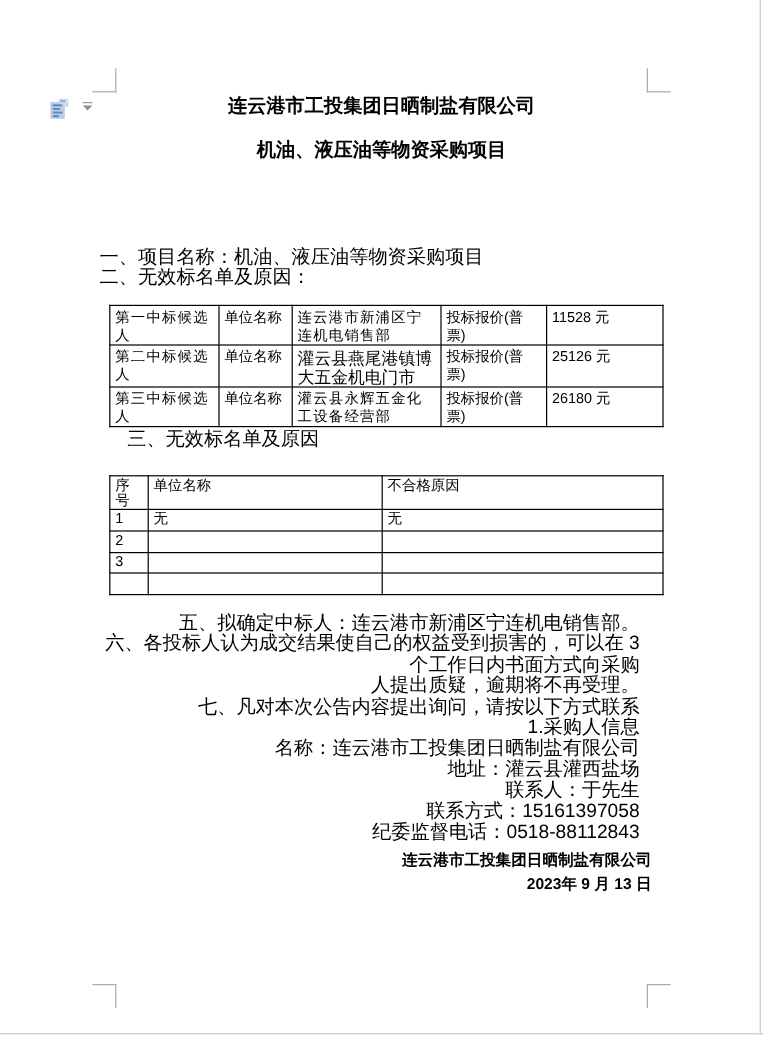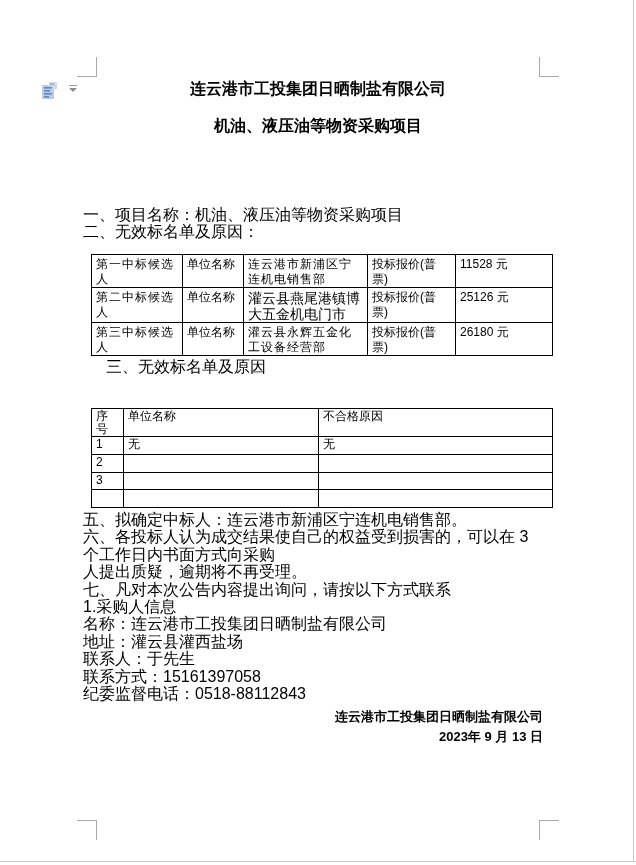--- a/index.html
+++ b/index.html
@@ -31,33 +31,33 @@
           border-top:4px solid #8f8f8f;}
 
   
   .title-block{position:absolute;left:0;top:70px;width:636px;text-align:center;
     font-weight:bold;font-size:16px;line-height:37px;}
 
   
   .para{position:absolute;left:83px;width:450px;font-size:16px;line-height:17.4px;}
   .para-1{top:206px;}
   .sec3{top:358px;margin-left:23px;}
-  .body-block{top:511px;}
+  .body-block{top:511px;text-align:right;}
 
   
   table{border-collapse:collapse;table-layout:fixed;position:absolute;left:91px;
         font-size:12px;}
   td{border:1px solid #000;vertical-align:top;padding:2px 4px 0 4px;overflow:hidden;
      line-height:15px;}
   .t1{top:254px;width:461px;}
   .t1 tr{height:32px;}
   .t1 td{letter-spacing:1px;}
   .t1 td.nosp{letter-spacing:0;}
   .t1 td.big{letter-spacing:0;font-size:14px;line-height:16px;margin-top:41px;}
-  .t2{top:408px;width:461px;}
+  .t2{top:396px;width:461px;}
   .t2 tr{height:17.8px;}
   .t2 td{line-height:13px;padding:1px 4px 0 4px;}
 
   
   .sig{position:absolute;left:95px;top:707px;width:456px;box-sizing:border-box;
        padding-right:8px;text-align:right;font-weight:bold;font-size:13px;line-height:20px;}
 </style>
 </head>
 <body>
 

